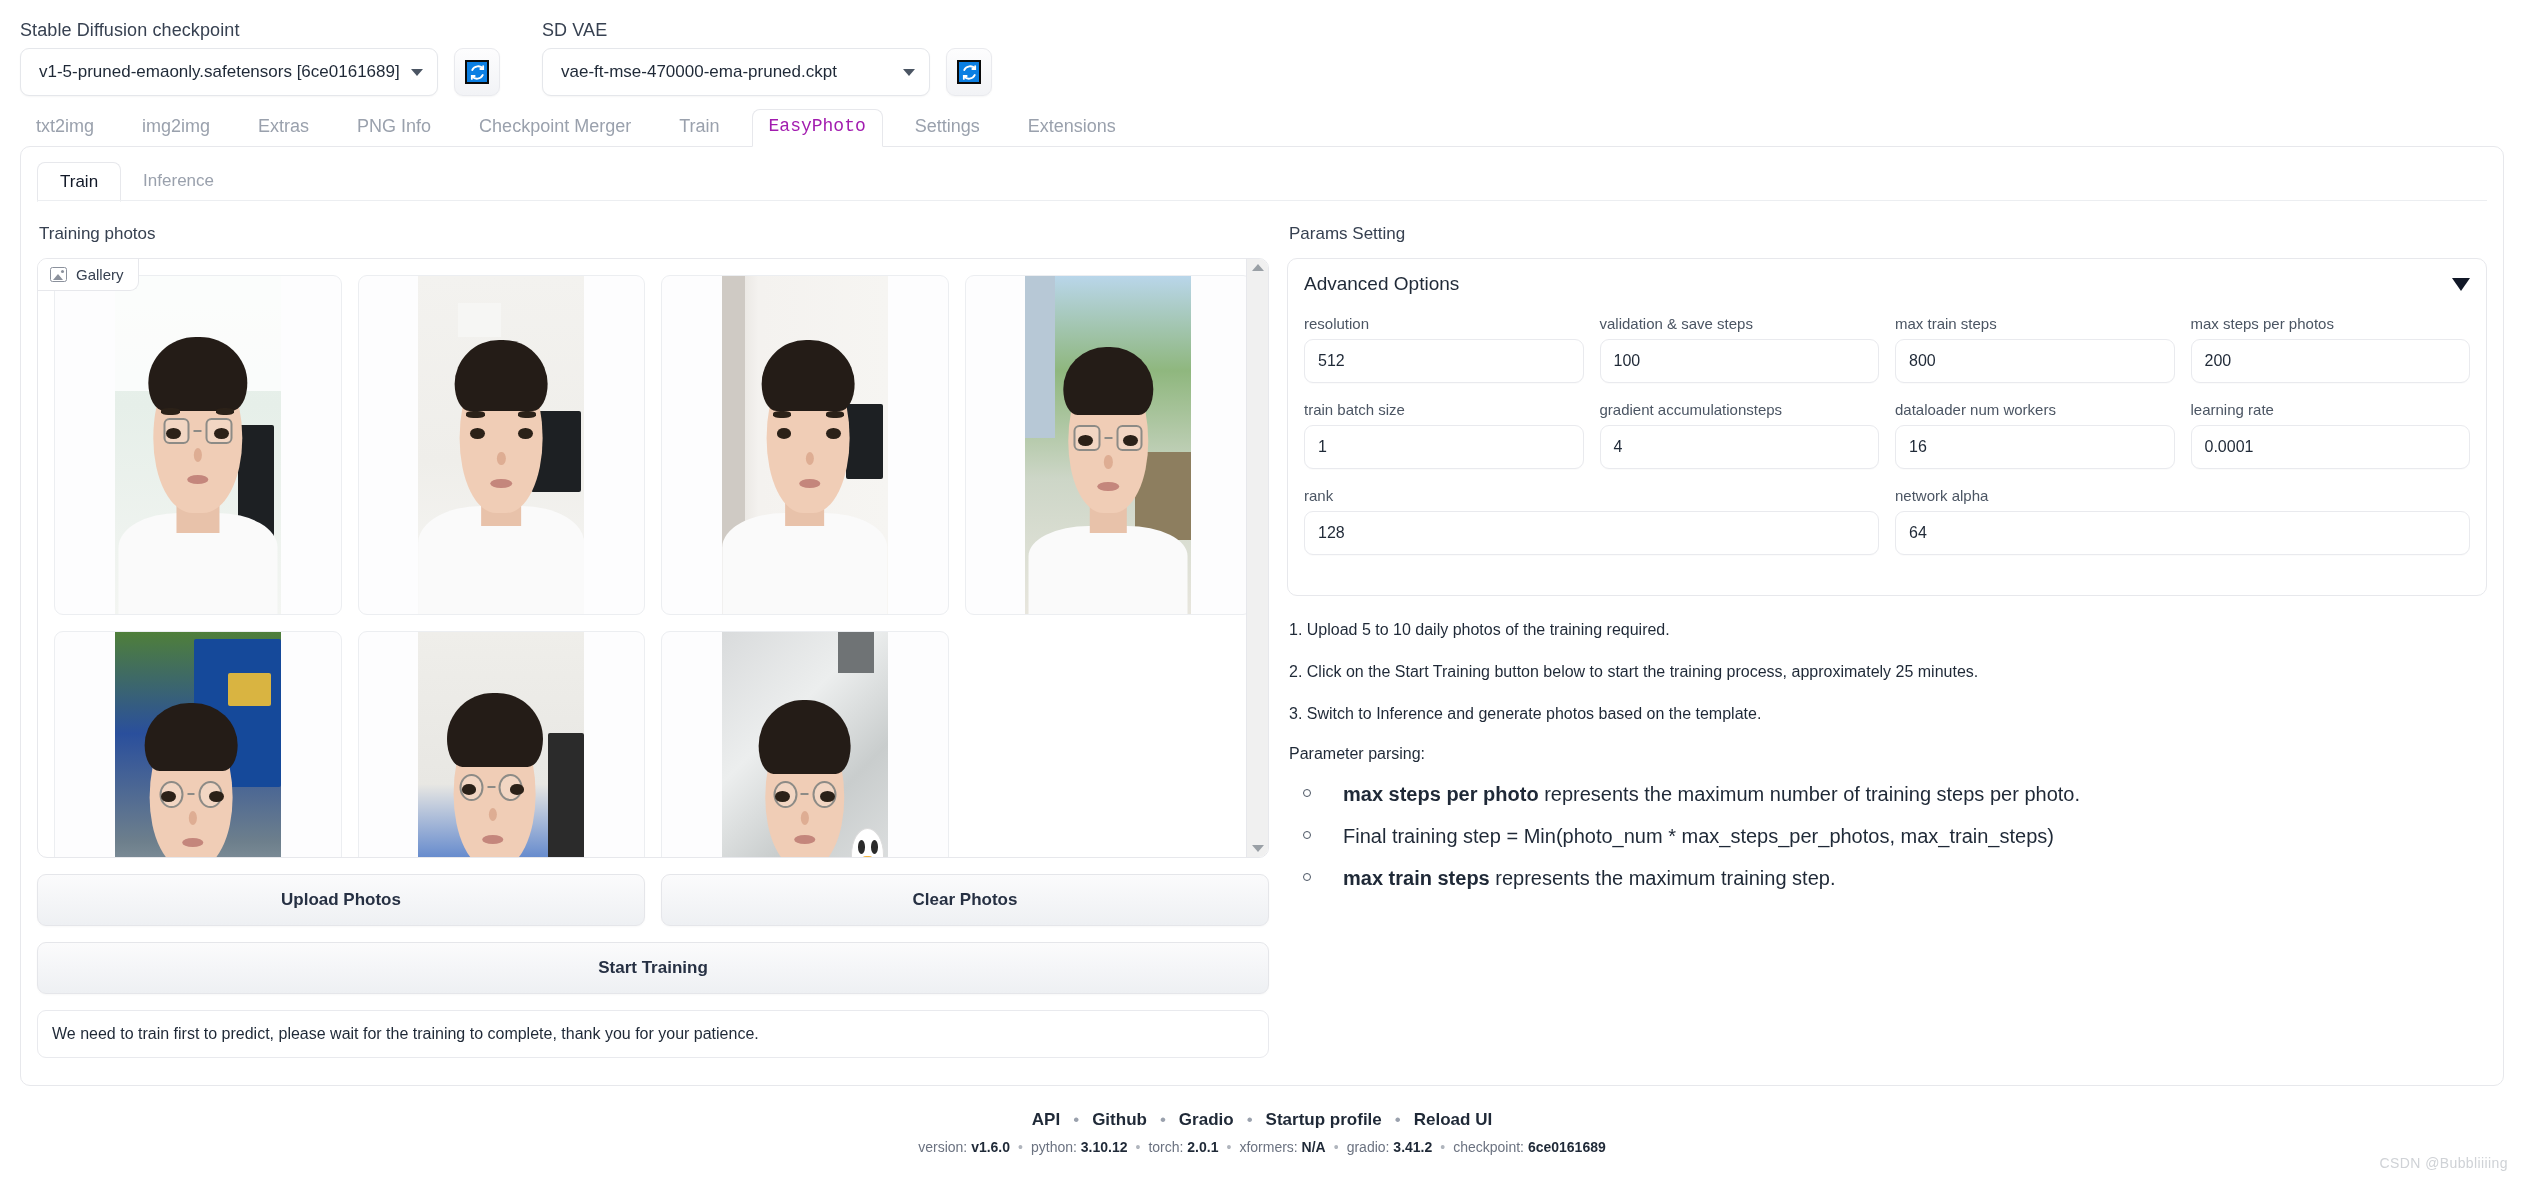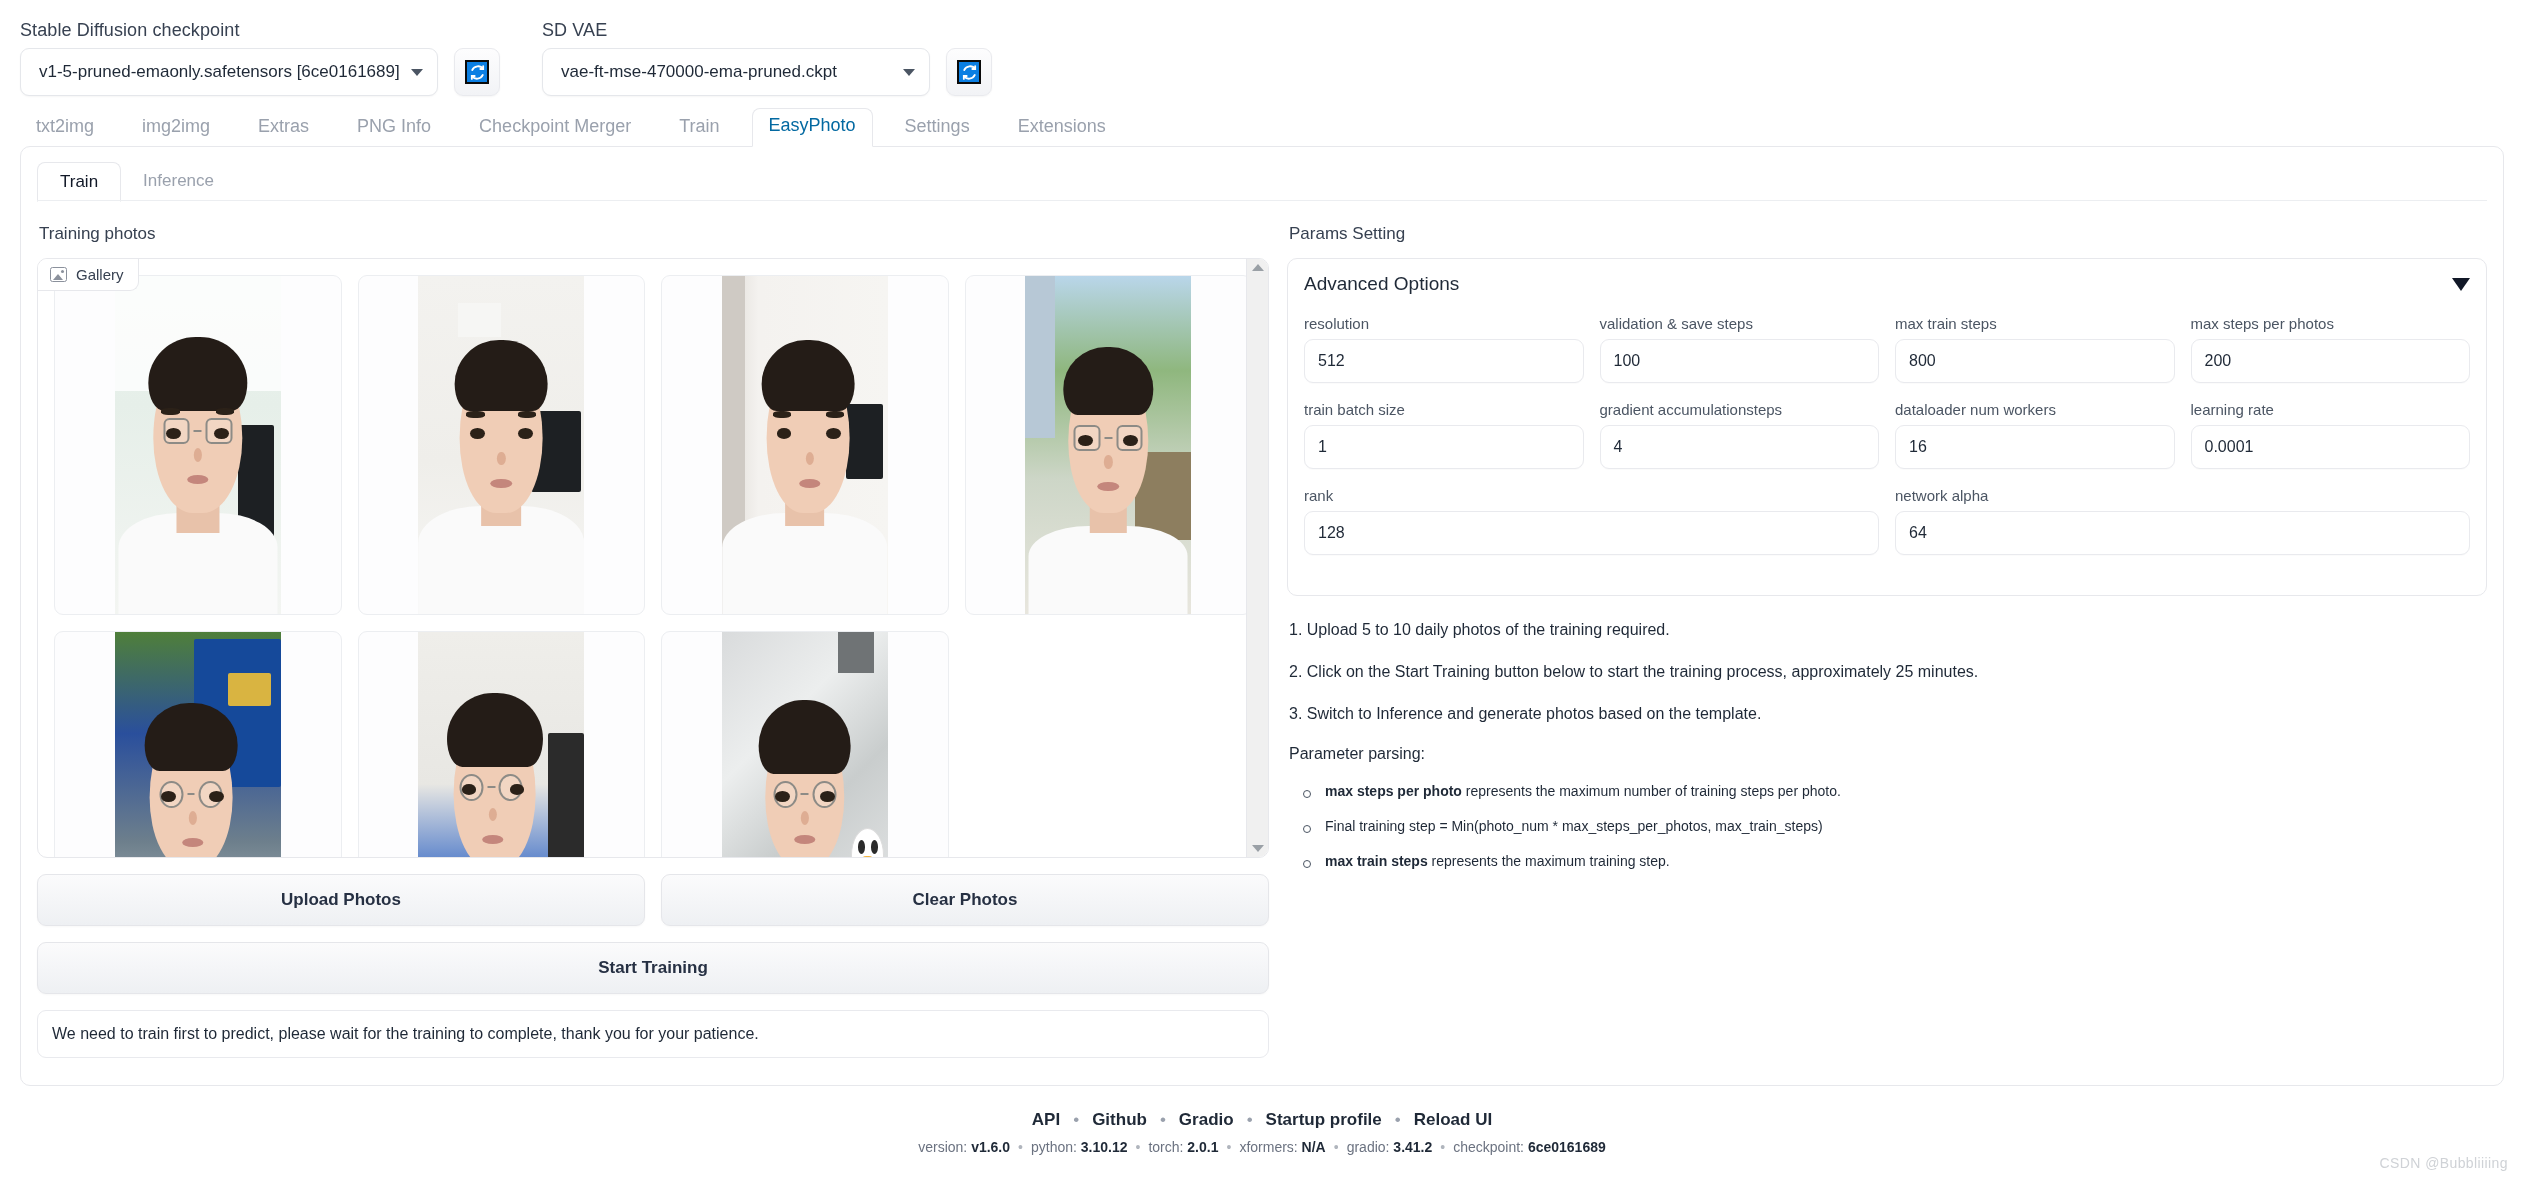--- a/index.html
+++ b/index.html
@@ -59,23 +59,24 @@
     display: flex; align-items: flex-end; gap: 16px;
     padding: 0 20px; height: 44px;
     margin-top: 6px;
   }
   .apptab {
     font-size: 18px; color: #9aa1ad; padding: 6px 16px 10px 16px;
     cursor: pointer; white-space: nowrap; border-radius: 8px 8px 0 0;
     position: relative; top: 1px;
   }
   .apptab.active {
-    color: #0369a1; background: #ffffff;
+    color: #a21caf; background: #ffffff;
     border: 1px solid #e7e8ec; border-bottom: 1px solid #ffffff;
     font-weight: 400;
+    font-family: Liberation Mono, monospace;
   }
 
   
   .panel {
     margin: 0 20px; border: 1px solid #e7e8ec; border-radius: 10px;
     background: #ffffff; padding: 0;
     height: 940px;
   }
   .subtabs { display: flex; padding: 14px 16px 0 16px; gap: 0; }
   .subtab {
@@ -224,22 +225,22 @@
     box-shadow: 0 1px 1px rgba(0,0,0,.02);
   }
   .p-field.wide2 { flex: 2.06; }
 
   .notes { margin-top: 24px; padding-left: 2px; }
   .note {
     font-size: 16px; color: #1f2937; margin-bottom: 21px; line-height: 1.3;
   }
   .note-head { font-size: 16px; color: #1f2937; margin-bottom: 20px; }
   .bullet {
-    display: flex; gap: 14px; align-items: center;
-    font-size: 14px; color: #1f2937; margin-bottom: 19px; padding-left: 14px;
+    display: flex; gap: 32px; align-items: flex-start;
+    font-size: 20px; color: #1f2937; margin-bottom: 19px; padding-left: 14px;
   }
   .bullet .ring {
     width: 8px; height: 8px; border: 1.4px solid #4b5563; border-radius: 50%;
     margin-top: 6px; flex: none;
   }
   .bullet b { font-weight: 700; }
 
   
   .footer { text-align: center; margin-top: 24px; }
   .footer-links {

